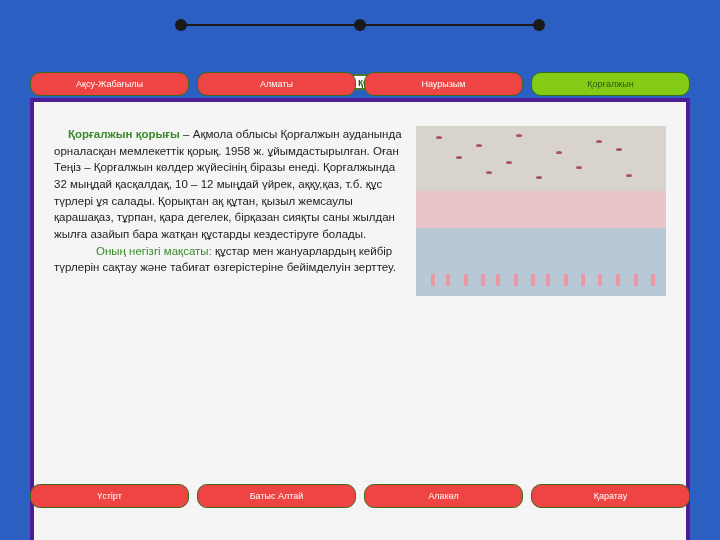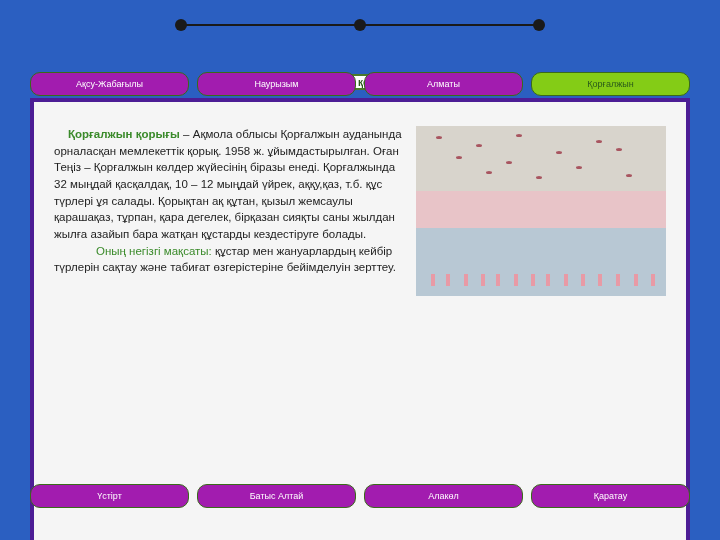--- a/index.html
+++ b/index.html
@@ -52,21 +52,21 @@
     right: 30px;
     display: flex;
     gap: 8px;
     justify-content: space-between;
   }
   .tabs-top { top: 72px; }
   .tabs-bottom { top: 484px; }
   .tab {
     flex: 1;
     height: 24px;
-    background: #a21caf;
+    background: #ef4444;
     border: 1px solid #3a6a1a;
     border-radius: 10px;
     display: flex;
     align-items: center;
     justify-content: center;
     font-size: 9px;
     color: #fff;
   }
   .tab.active {
     background: #84cc16;
@@ -130,22 +130,22 @@
 
 <div class="top-line"></div>
 <div class="dot dot-left"></div>
 <div class="dot dot-center"></div>
 <div class="dot dot-right"></div>
 
 <div class="title-box">Қазақстан қорықтары</div>
 
 <div class="tabs-row tabs-top">
   <div class="tab">Ақсу-Жабағылы</div>
+  <div class="tab">Алматы</div>
   <div class="tab">Наурызым</div>
-  <div class="tab">Алматы</div>
   <div class="tab active">Қорғалжын</div>
 </div>
 
 <div class="content-panel">
   <div class="text-col">
     <p class="indent">
       <span class="lead">Қорғалжын қорығы</span><span> – Ақмола облысы Қорғалжын ауданында орналасқан мемлекеттік қорық. 1958 ж. ұйымдастырылған. Оған Теңіз – Қорғалжын көлдер жүйесінің біразы енеді. Қорғалжында 32 мыңдай қасқалдақ, 10 – 12 мыңдай үйрек, аққу,қаз, т.б. құс түрлері ұя салады. Қорықтан ақ құтан, қызыл жемсаулы қарашақаз, тұрпан, қара дегелек, бірқазан сияқты саны жылдан жылға азайып бара жатқан құстарды кездестіруге болады.</span>
     </p>
     <p class="indent">
       <span class="lead2">Оның негізгі мақсаты:</span><span> құстар мен жануарлардың кейбір түрлерін сақтау және табиғат өзгерістеріне бейімделуін зерттеу.</span>

